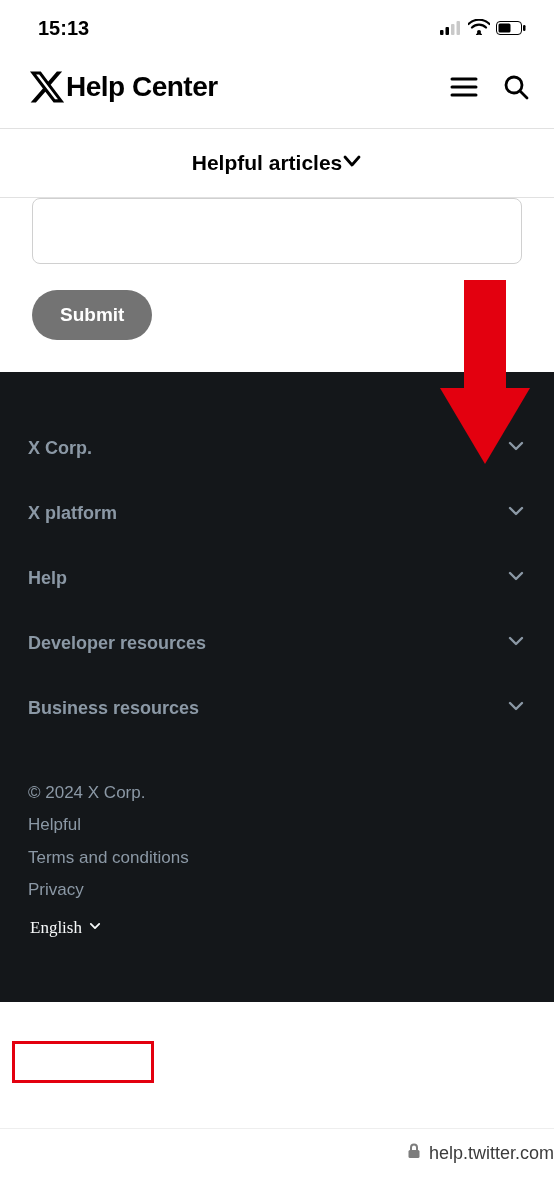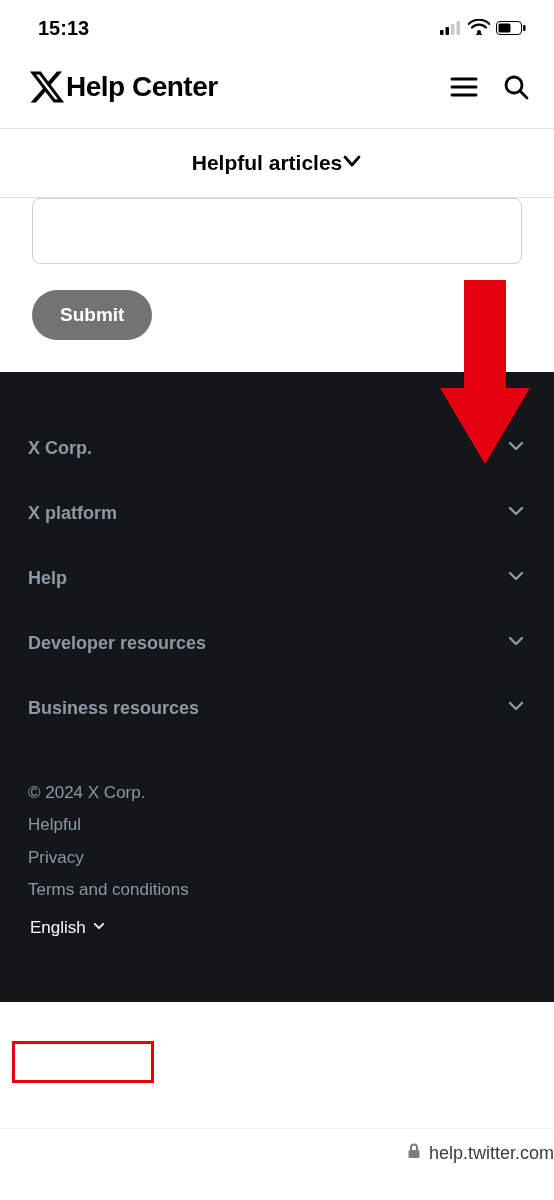--- a/index.html
+++ b/index.html
@@ -77,20 +77,21 @@
   .footer-legal div { cursor:pointer; }
   .lang-selector {
     display: inline-flex;
     align-items: center;
     gap: 6px;
     color: #f7f9fa;
     font-size: 17px;
     margin-top: 4px;
     padding: 2px 6px 2px 2px;
     cursor:pointer;
+    font-family:Liberation Serif, serif;
   }
   .red-box {
     position: absolute;
     border: 3px solid #e3000f;
     width: 142px;
     height: 42px;
     left: 12px;
     top: 1041px;
     pointer-events: none;
   }
@@ -216,22 +217,22 @@
   <div class="footer-item">
     <span>Business resources</span>
     <span><svg class="chevron-icon" viewBox="0 0 20 20">
           <polyline points="4,7 10,13 16,7" stroke="#8b98a5" stroke-width="2.4" fill="none" stroke-linecap="round" stroke-linejoin="round"></polyline>
         </svg></span>
   </div>
 
   <div class="footer-legal">
     <div>© 2024 X Corp.</div>
     <div>Helpful</div>
+    <div>Terms and conditions</div>
     <div>Privacy</div>
-    <div>Terms and conditions</div>
     <div class="lang-selector">
       <span>English</span>
       <span><svg width="14" height="14" viewBox="0 0 20 20">
             <polyline points="4,7 10,13 16,7" stroke="#f7f9fa" stroke-width="2.6" fill="none" stroke-linecap="round" stroke-linejoin="round"></polyline>
           </svg></span>
     </div>
   </div>
 </div>
 
 <div class="browser-bar">

